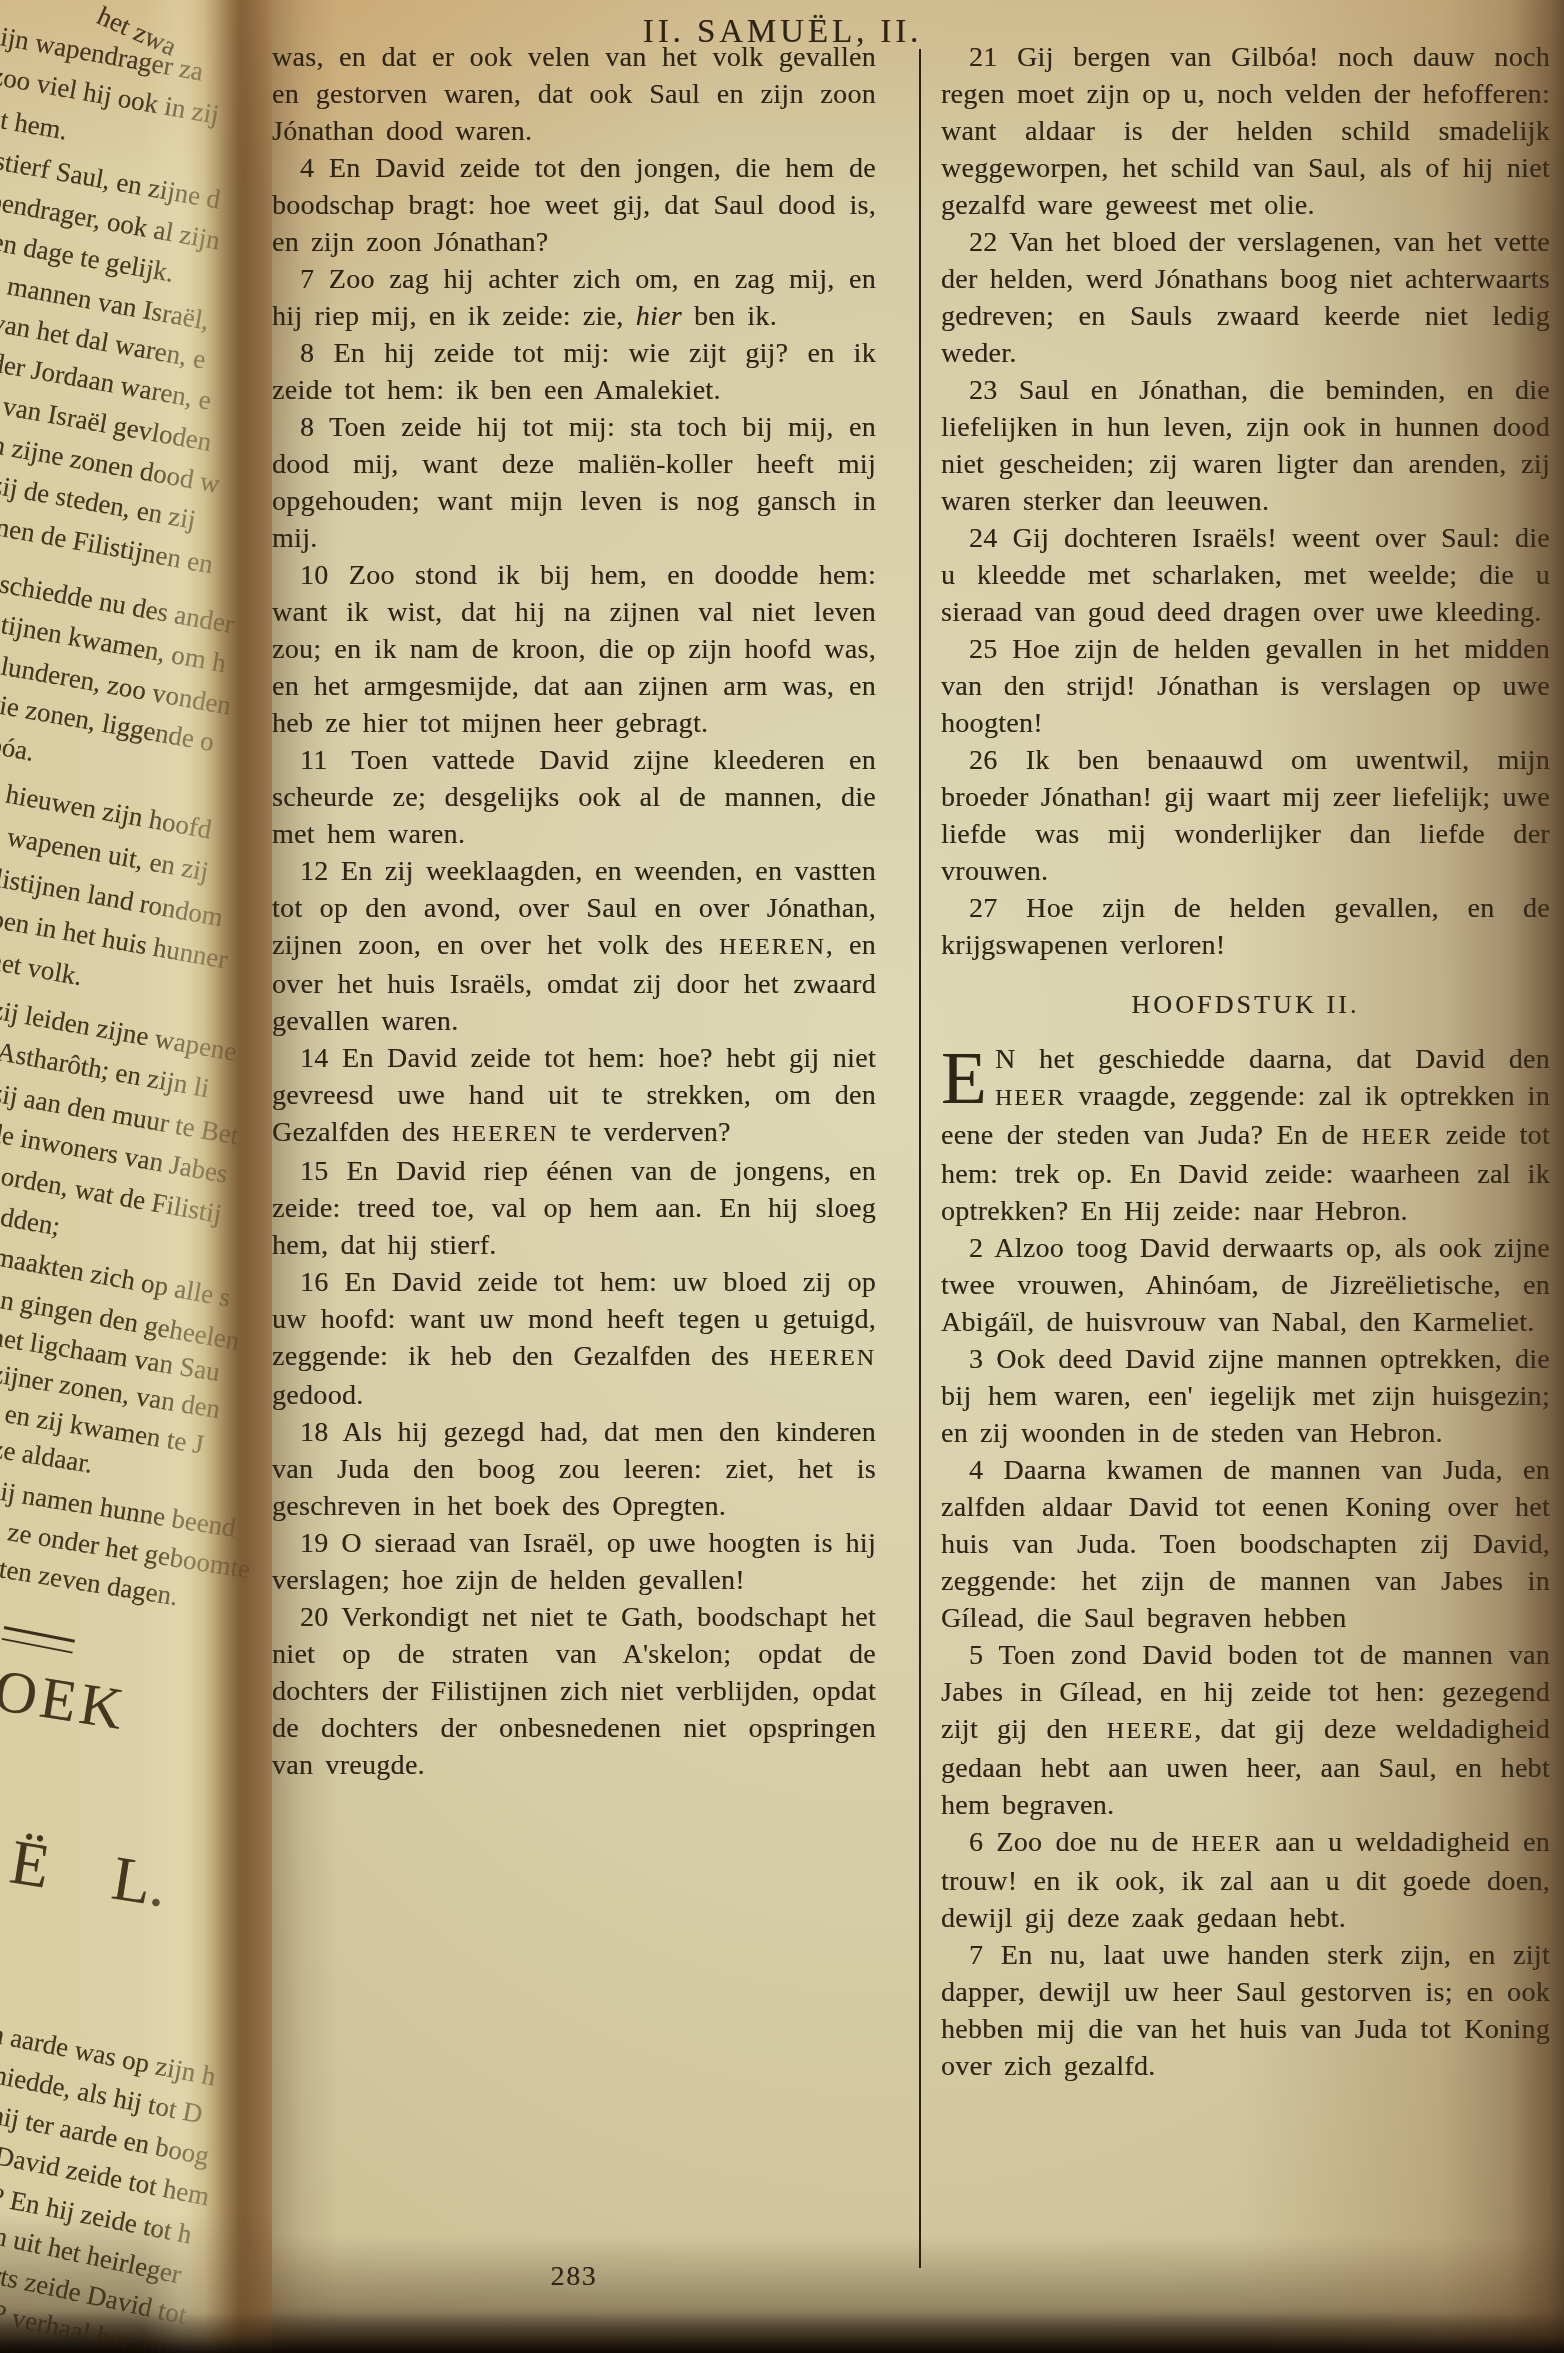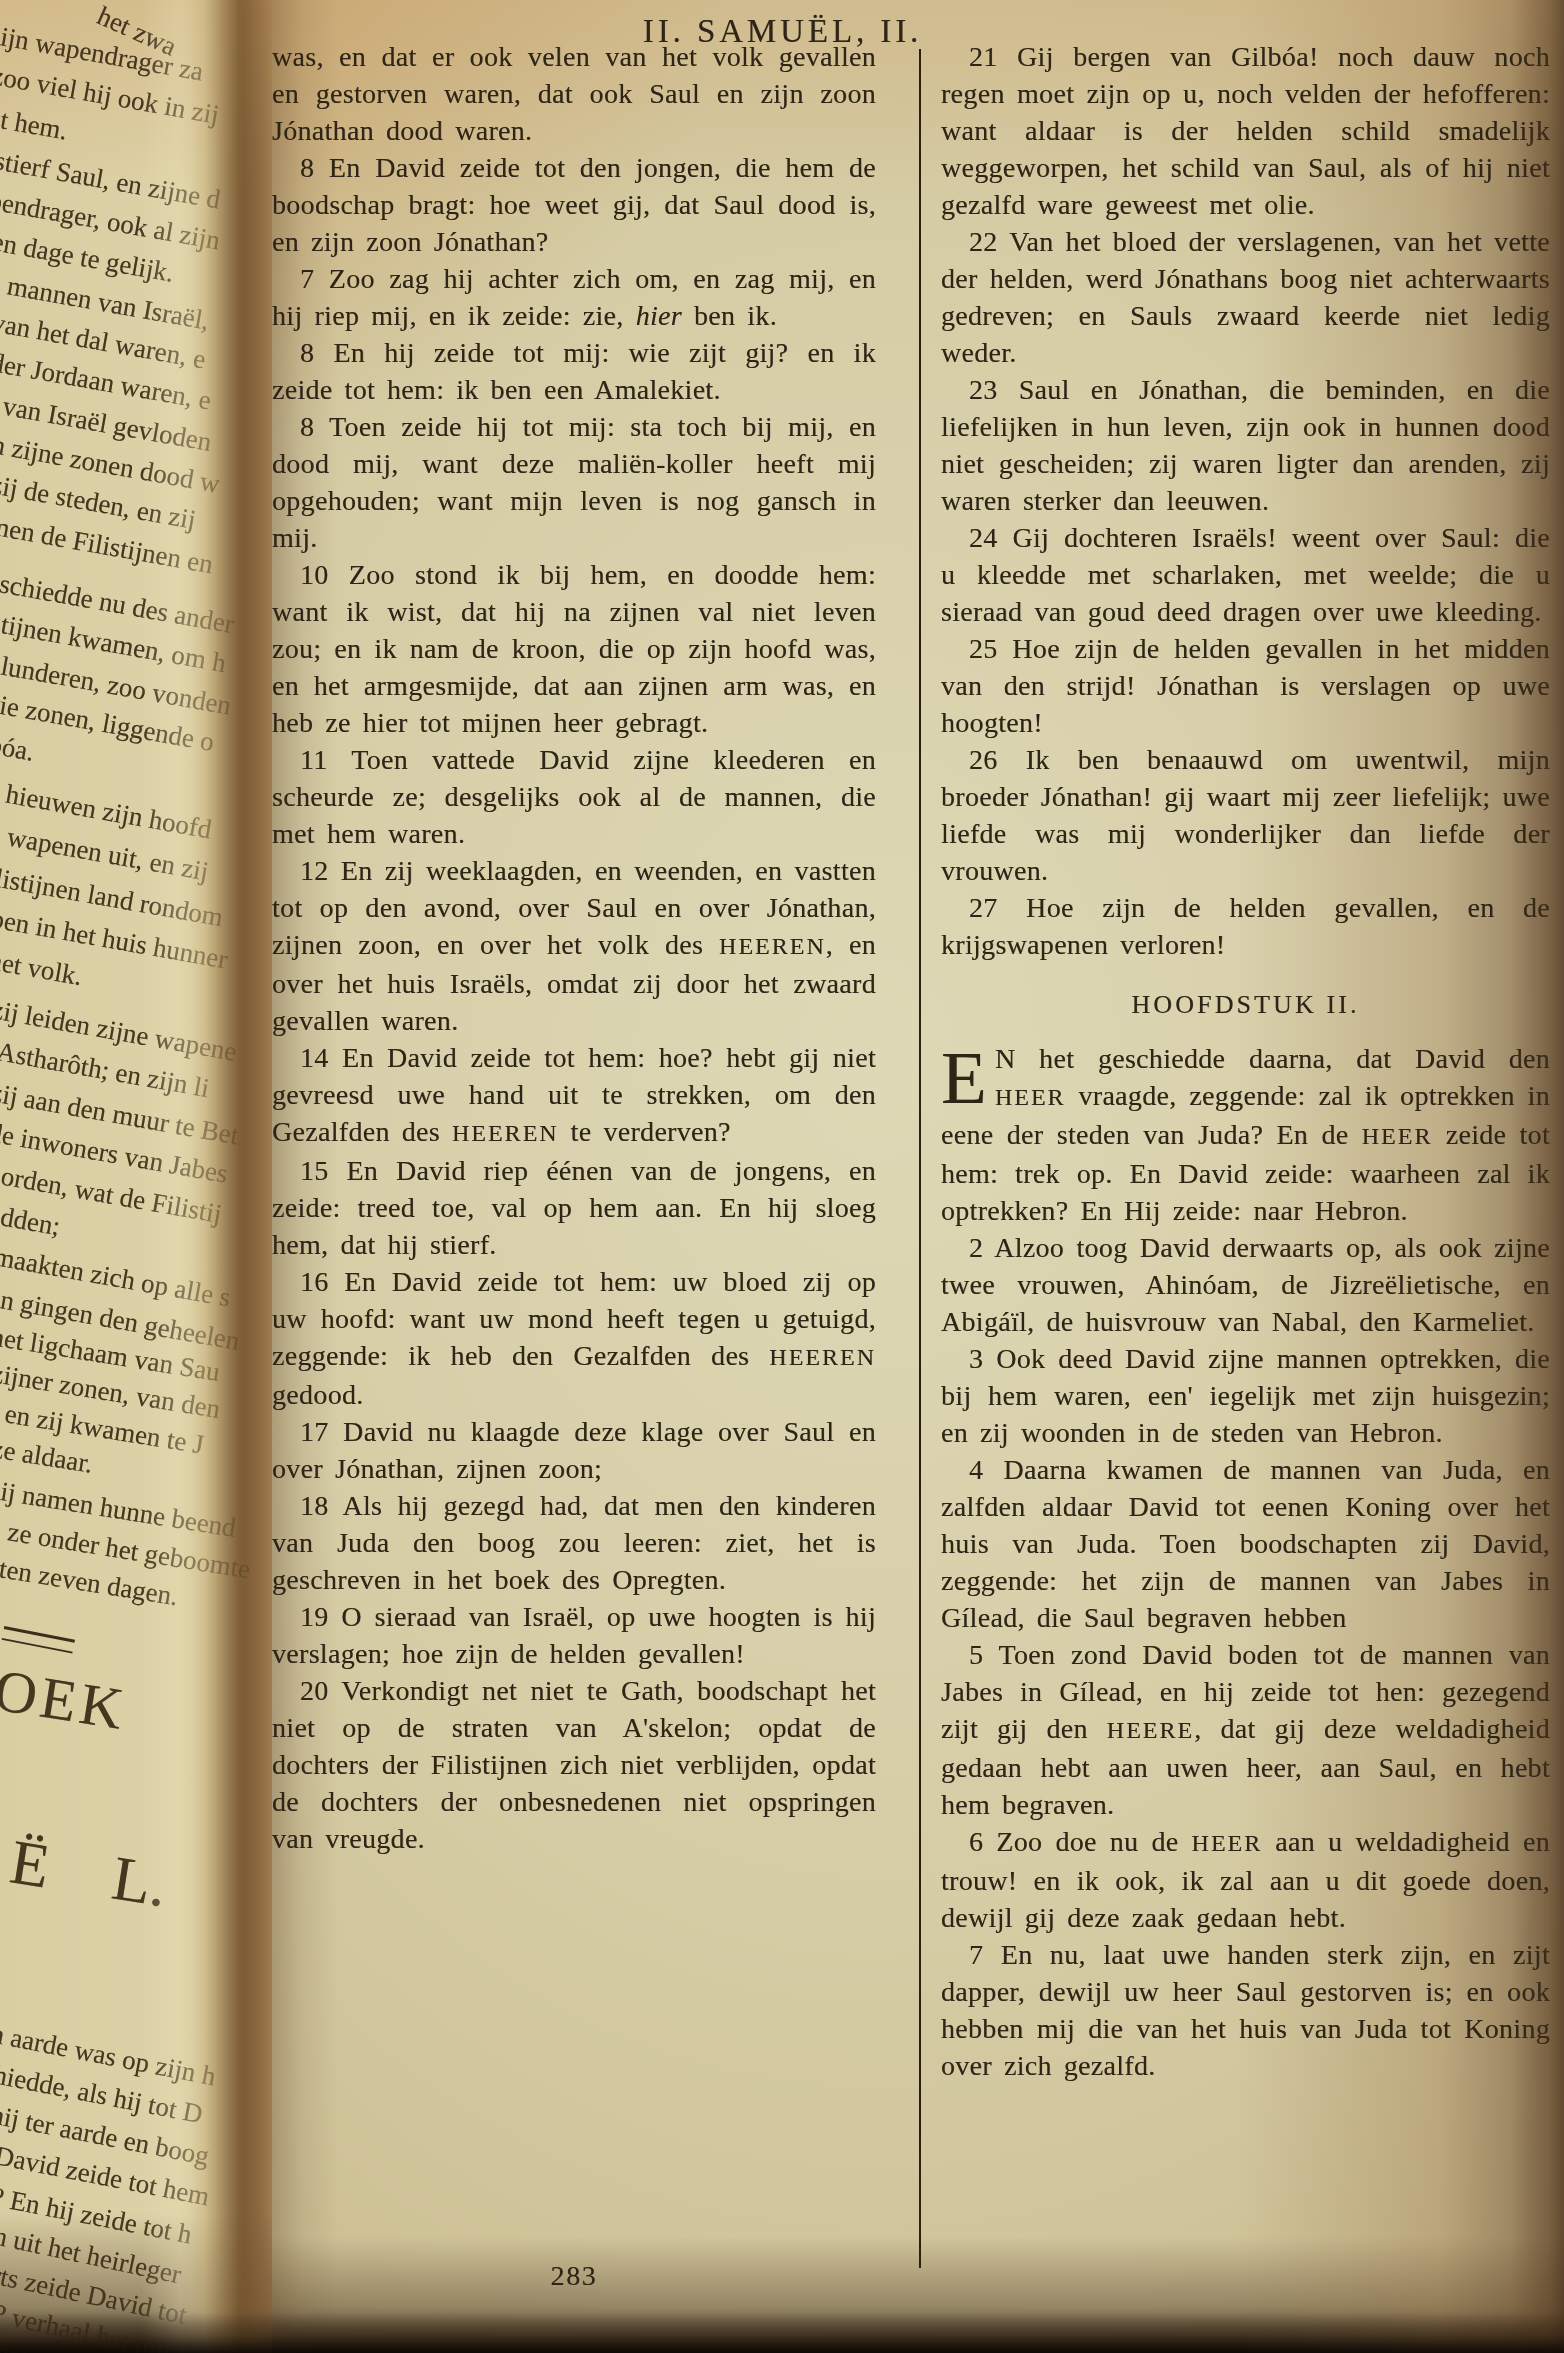--- a/index.html
+++ b/index.html
@@ -154,31 +154,30 @@
     </div>
   <div id="fold-fade"></div>
 </div>
 <div id="gutter-shadow"></div>
 
 <div id="running-head">II. SAMUËL, II.</div>
 <div id="divider"></div>
 
 <div id="col-left" class="col">
     <p class="verse noindent">was, en dat er ook velen van het volk gevallen en gestorven waren, dat ook Saul en zijn zoon Jónathan dood waren.</p>
-    <p class="verse">8 En David zeide tot den jongen, die hem de boodschap bragt: hoe weet gij, dat Saul dood is, en zijn zoon Jónathan?</p>
+    <p class="verse">4 En David zeide tot den jongen, die hem de boodschap bragt: hoe weet gij, dat Saul dood is, en zijn zoon Jónathan?</p>
     <p class="verse">7 Zoo zag hij achter zich om, en zag mij, en hij riep mij, en ik zeide: zie, <span class="i">hier</span> ben ik.</p>
     <p class="verse">8 En hij zeide tot mij: wie zijt gij? en ik zeide tot hem: ik ben een Amalekiet.</p>
     <p class="verse">8 Toen zeide hij tot mij: sta toch bij mij, en dood mij, want deze maliën-koller heeft mij opgehouden; want mijn leven is nog gansch in mij.</p>
     <p class="verse">10 Zoo stond ik bij hem, en doodde hem: want ik wist, dat hij na zijnen val niet leven zou; en ik nam de kroon, die op zijn hoofd was, en het armgesmijde, dat aan zijnen arm was, en heb ze hier tot mijnen heer gebragt.</p>
     <p class="verse">11 Toen vattede David zijne kleederen en scheurde ze; desgelijks ook al de mannen, die met hem waren.</p>
     <p class="verse">12 En zij weeklaagden, en weenden, en vastten tot op den avond, over Saul en over Jónathan, zijnen zoon, en over het volk des <span class="sc">HEEREN</span>, en over het huis Israëls, omdat zij door het zwaard gevallen waren.</p>
     <p class="verse">14 En David zeide tot hem: hoe? hebt gij niet gevreesd uwe hand uit te strekken, om den Gezalfden des <span class="sc">HEEREN</span> te verderven?</p>
     <p class="verse">15 En David riep éénen van de jongens, en zeide: treed toe, val op hem aan. En hij sloeg hem, dat hij stierf.</p>
     <p class="verse">16 En David zeide tot hem: uw bloed zij op uw hoofd: want uw mond heeft tegen u getuigd, zeggende: ik heb den Gezalfden des <span class="sc">HEEREN</span> gedood.</p>
-    <p class="verse">17 David nu klaagde deze klage over Saul en over Jónathan, zijnen zoon;</p>
     <p class="verse">18 Als hij gezegd had, dat men den kinderen van Juda den boog zou leeren: ziet, het is geschreven in het boek des Opregten.</p>
     <p class="verse">19 O sieraad van Israël, op uwe hoogten is hij verslagen; hoe zijn de helden gevallen!</p>
     <p class="verse">20 Verkondigt net niet te Gath, boodschapt het niet op de straten van A'skelon; opdat de dochters der Filistijnen zich niet verblijden, opdat de dochters der onbesnedenen niet opspringen van vreugde.</p>
   </div>
 <div id="col-right" class="col">
     <p class="verse">21 Gij bergen van Gilbóa! noch dauw noch regen moet zijn op u, noch velden der hefofferen: want aldaar is der helden schild smadelijk weggeworpen, het schild van Saul, als of hij niet gezalfd ware geweest met olie.</p>
     <p class="verse">22 Van het bloed der verslagenen, van het vette der helden, werd Jónathans boog niet achterwaarts gedreven; en Sauls zwaard keerde niet ledig weder.</p>
     <p class="verse">23 Saul en Jónathan, die beminden, en die liefelijken in hun leven, zijn ook in hunnen dood niet gescheiden; zij waren ligter dan arenden, zij waren sterker dan leeuwen.</p>
     <p class="verse">24 Gij dochteren Israëls! weent over Saul: die u kleedde met scharlaken, met weelde; die u sieraad van goud deed dragen over uwe kleeding.</p>
     <p class="verse">25 Hoe zijn de helden gevallen in het midden van den strijd! Jónathan is verslagen op uwe hoogten!</p>

